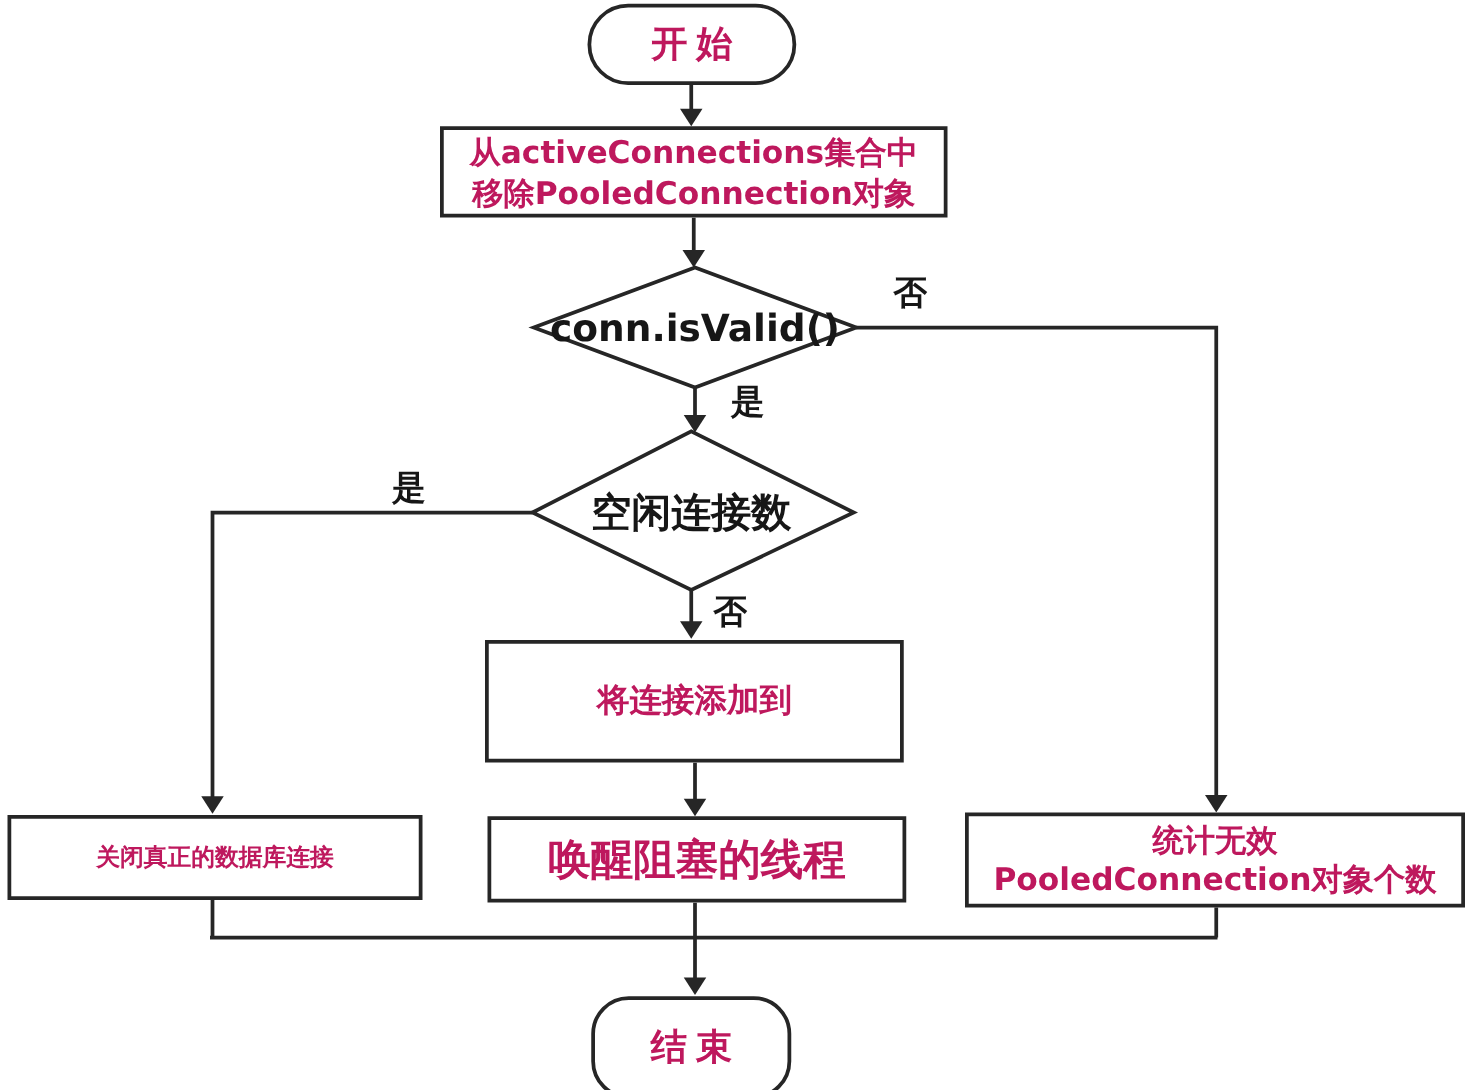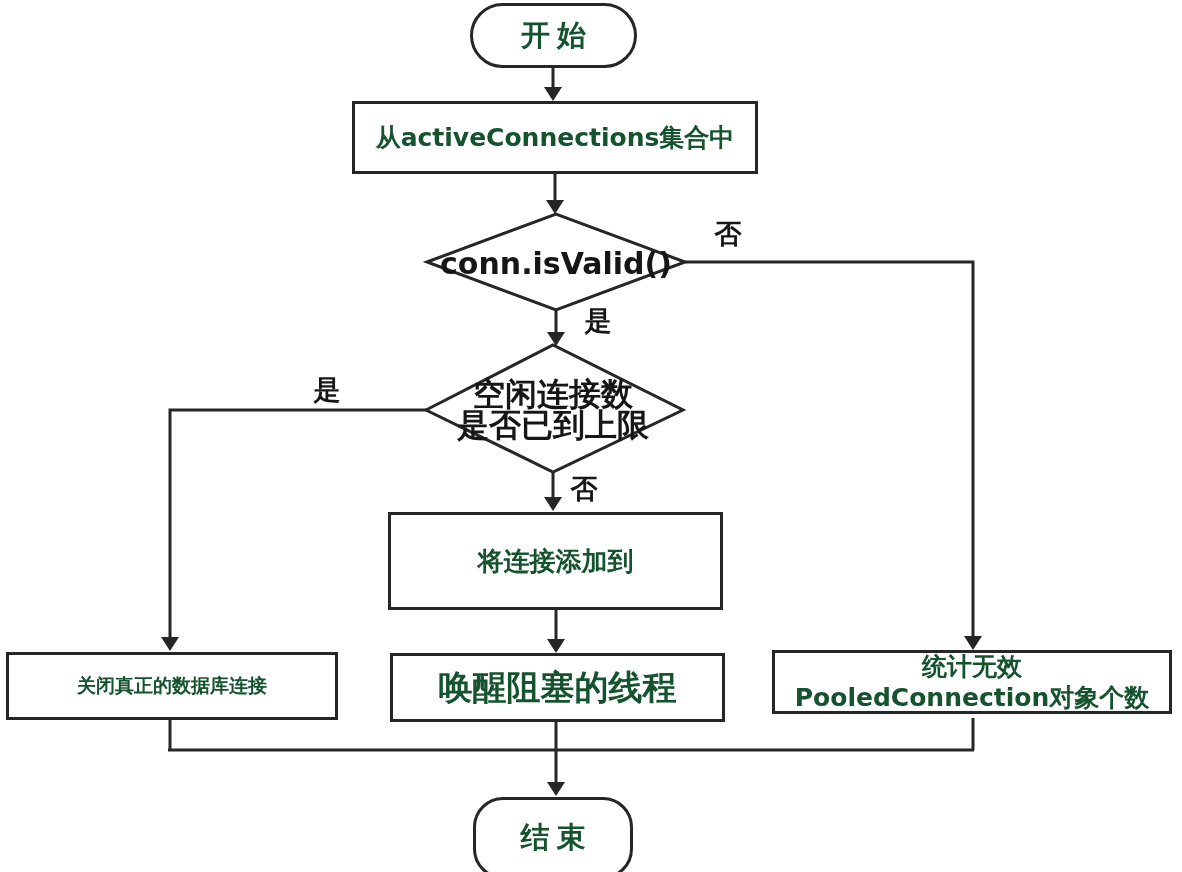--- a/index.html
+++ b/index.html
@@ -17,28 +17,28 @@
     position: absolute;
     box-sizing: border-box;
     border: 3px solid #262626;
     background: #ffffff;
     display: flex;
     flex-direction: column;
     align-items: center;
     justify-content: center;
     text-align: center;
     font-weight: 600;
-    color: #14532d;
+    color: #be185d;
   }
   .stadium { border-radius: 34px; font-size: 29px; letter-spacing: 7px; text-indent: 7px; }
   .box1 { left: 352px; top: 101px; width: 406px; height: 73px; font-size: 25px; line-height: 33px; }
   .box-add { left: 388px; top: 512px; width: 335px; height: 98px; font-size: 26px; line-height: 40px; }
   .box-close { left: 6px;   top: 652px; width: 332px; height: 68px; font-size: 19px; }
   .box-wake  { left: 390px; top: 653px; width: 335px; height: 69px; font-size: 34px; }
-  .box-count { left: 772px; top: 650px; width: 400px; height: 64px; font-size: 25px; line-height: 31px; }
+  .box-count { left: 772px; top: 650px; width: 400px; height: 76px; font-size: 25px; line-height: 31px; }
   .diamond-text {
     position: absolute;
     transform: translate(-50%, -50%);
     text-align: center;
     font-weight: 600;
     white-space: nowrap;
     line-height: 31px;
   }
   .edge-label {
     position: absolute;
@@ -82,27 +82,27 @@
       <polygon points="547,782 565,782 556,796"></polygon>
     </g>
   </svg>
 
   <div class="node stadium" style="left:470px; top:3px; width:167px; height:65px;">
     <span>开始</span>
   </div>
 
   <div class="node box1">
     <span>从activeConnections集合中</span>
+    <span>移除PooledConnection对象</span>
   </div>
 
   <div class="diamond-text" style="left:556px; top:263px; font-size:30px;">conn.isValid()</div>
 
   <div class="diamond-text" style="left:553px; top:410px; font-size:32px;">
     <div>空闲连接数</div>
-    <div>是否已到上限</div>
   </div>
 
   <div class="node box-add">
     <span>将连接添加到</span>
   </div>
 
   <div class="node box-close">
     <span>关闭真正的数据库连接</span>
   </div>
 

